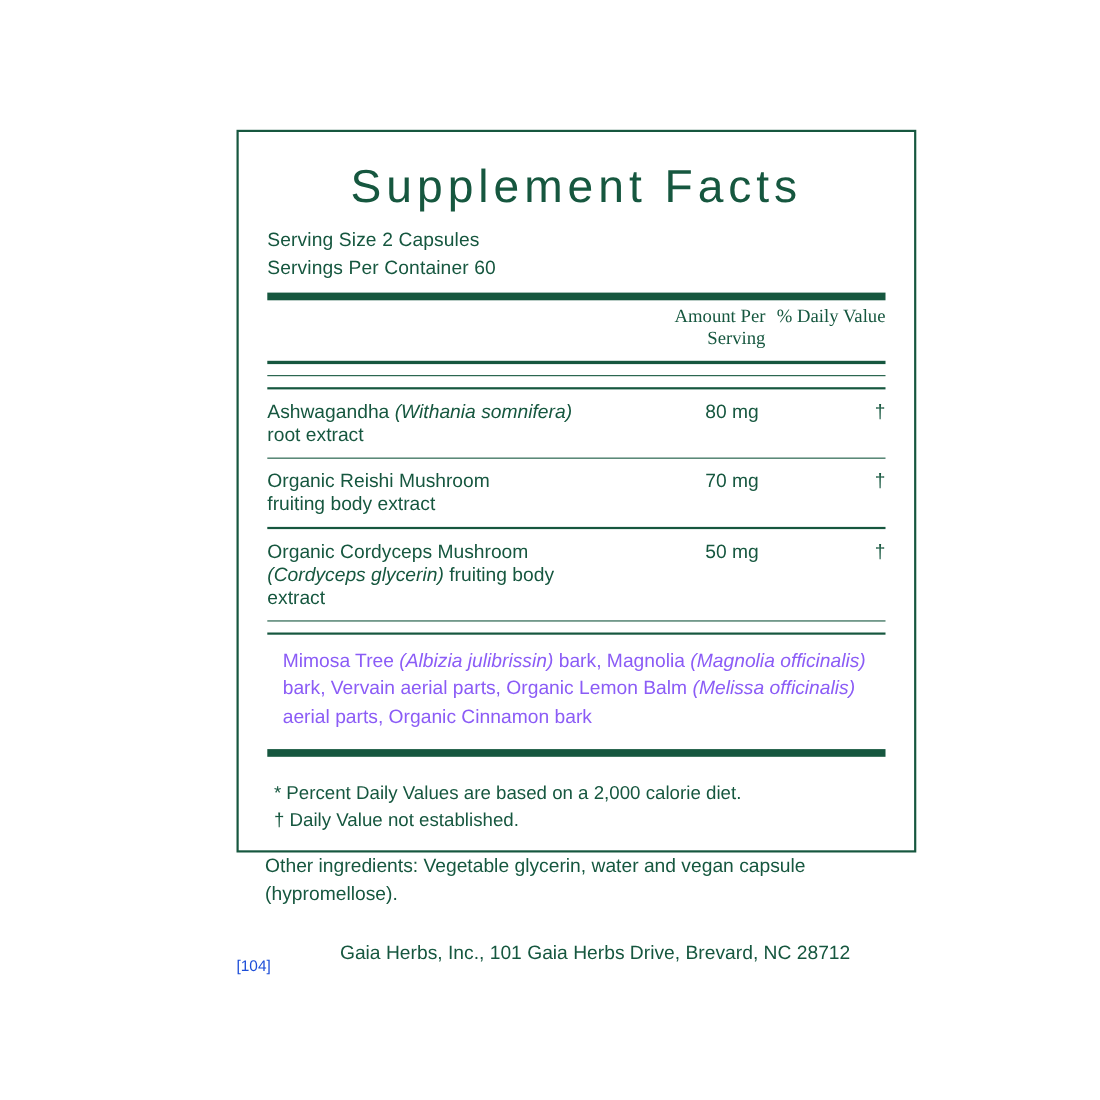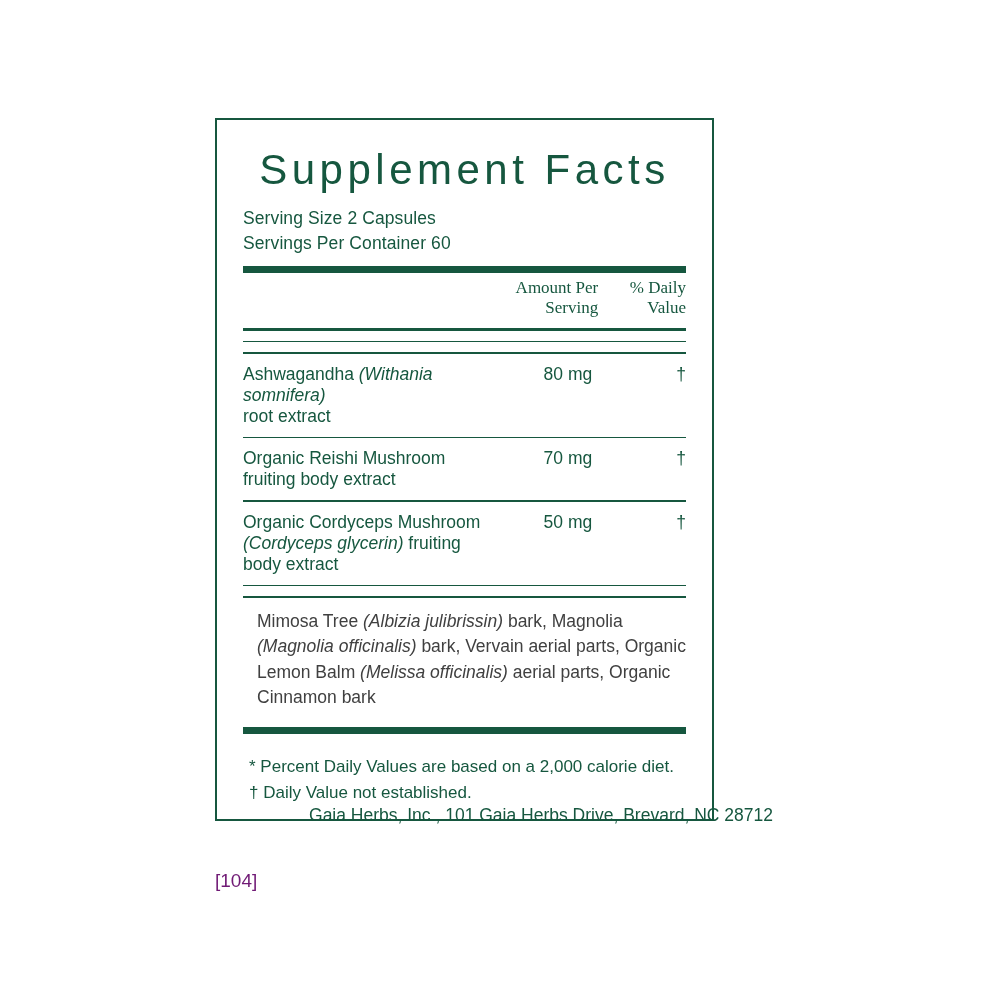--- a/index.html
+++ b/index.html
@@ -17,21 +17,21 @@
   }
   .page {
     position: absolute;
     left: 0; top: 0;
     width: 1000px; height: 1000px;
   }
   .panel {
     position: absolute;
     left: 215px;
     top: 118px;
-    width: 499px;
+    width: 618px;
     box-sizing: border-box;
     border: 2px solid #16573f;
     padding: 18px 26px 14px 26px;
   }
   .title {
     font-size: 42px;
     letter-spacing: 4.5px;
     color: #16573f;
     text-align: center;
     font-weight: 400;
@@ -79,21 +79,21 @@
   }
   .hdr .col-amt { text-align: right; padding-right: 8px !important; }
   .hdr .col-dv { text-align: right; }
   .sep-row td { padding: 0; }
   .ital { font-style: italic; }
   .sub-line { display: block; }
   .blend-desc {
     font-size: 17.5px;
     line-height: 1.45;
     padding: 6px 0 8px 14px;
-    color: #404040;
+    color: #8b5cf6;
   }
   .footnotes {
     font-size: 17px;
     line-height: 1.5;
     padding-top: 8px;
     color: #16573f;
     margin-top: 12px;
   }
   .footnotes div { padding-left: 6px; }
   .below {
@@ -103,22 +103,22 @@
     width: 600px;
     font-size: 17.5px;
     line-height: 1.45;
     color: #16573f;
   }
   .below .addr { margin-top: 28px; text-align: center; }
   .code {
     position: absolute;
     left: 215px;
     top: 870px;
-    font-size: 19px;
-    color: #701a75;
+    font-size: 14px;
+    color: #1d4ed8;
   }
 </style>
 </head>
 <body>
 
 <div class="page">
 
   <div class="panel">
 
     <div class="title">Supplement Facts</div>
@@ -208,18 +208,19 @@
     <div class="rule-thick"></div>
 
     <div class="footnotes">
       <div>* Percent Daily Values are based on a 2,000 calorie diet.</div>
       <div>† Daily Value not established.</div>
     </div>
 
   </div>
 
   <div class="below">
+    <div>Other ingredients: Vegetable glycerin, water and vegan capsule (hypromellose).</div>
     <div class="addr">Gaia Herbs, Inc., 101 Gaia Herbs Drive, Brevard, NC 28712</div>
   </div>
 
   <div class="code">[104]</div>
 
 </div>
 
 </body></html>

